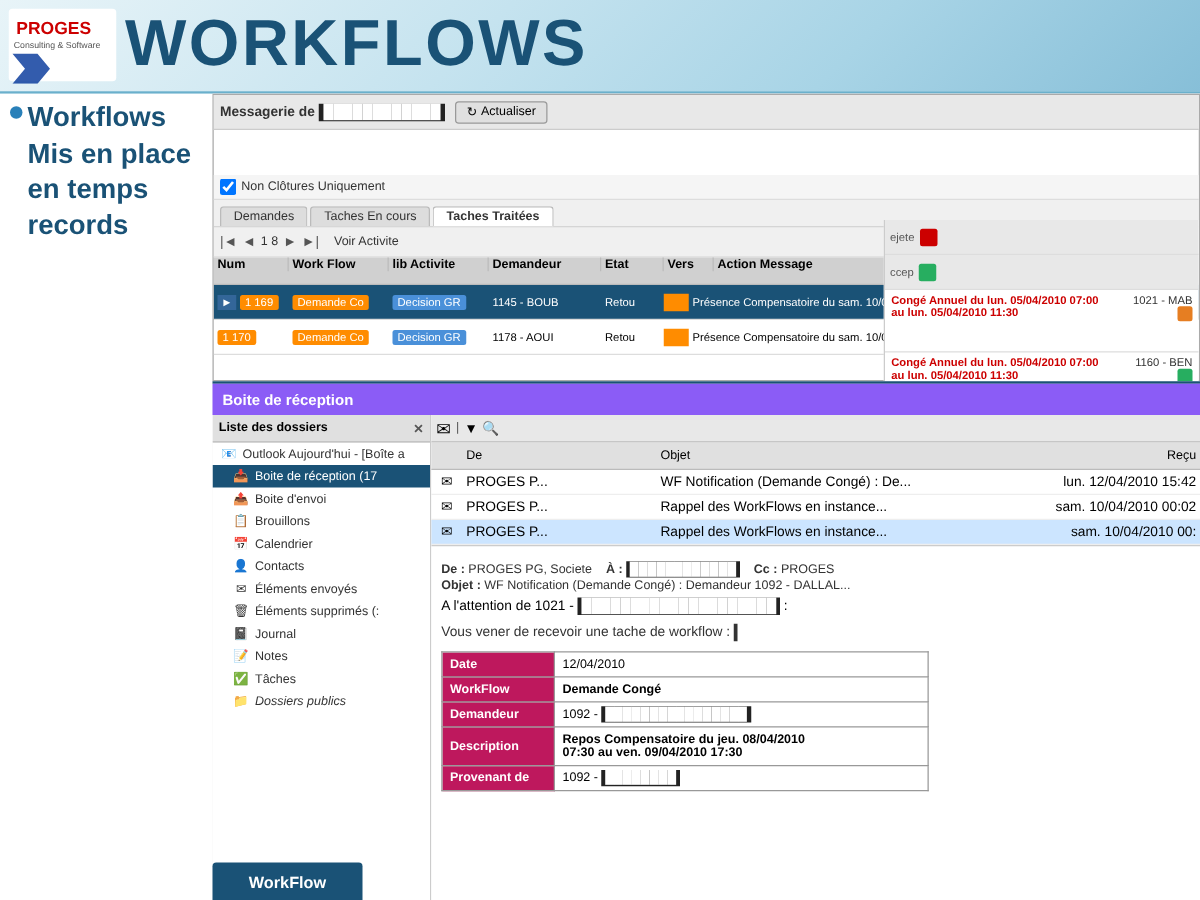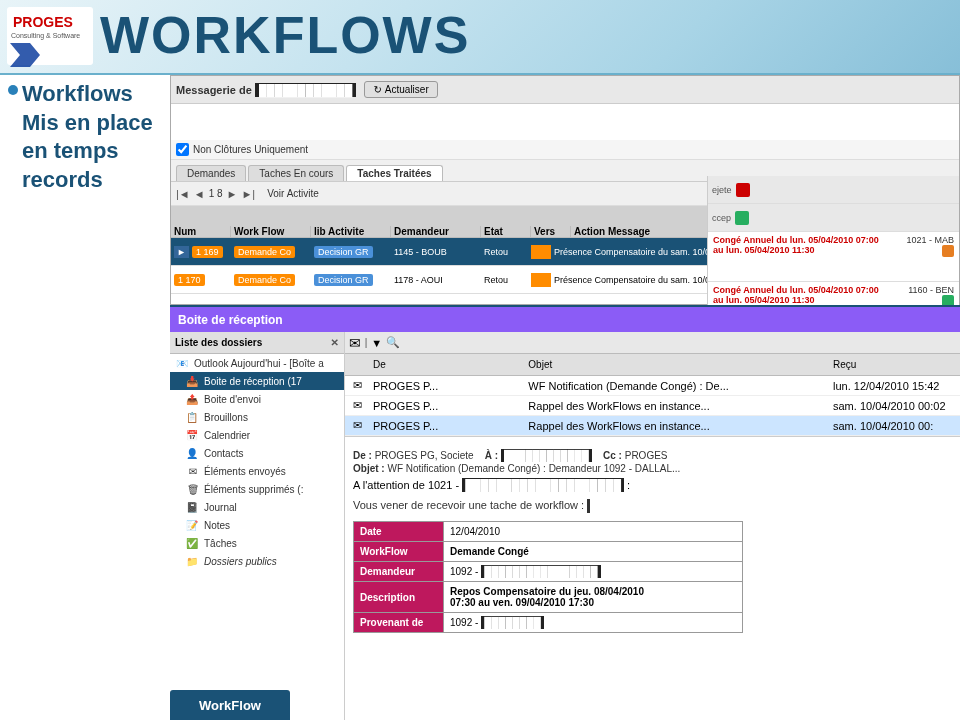--- a/index.html
+++ b/index.html
@@ -102,23 +102,23 @@
       height: 24px;
       background: #f0f0f0;
       display: flex; align-items: center;
       padding: 0 5px; gap: 4px;
       border-bottom: 1px solid #ddd;
     }
     #nav-info { font-size: 10px; color: #333; }
     .nav-btn { font-size: 11px; cursor: pointer; color: #555; }
 
     #msg-table-header {
-      height: 32px;
+      height: 22px;
       background: #d0d0d0;
-      display: flex; align-items: flex-end;
+      display: flex; align-items: flex-start;
       border-bottom: 1px solid #bbb;
       font-size: 10px; font-weight: bold;
     }
     .th-num { width: 60px; padding: 0 3px; border-right: 1px solid #bbb; }
     .th-wf { width: 80px; padding: 0 3px; border-right: 1px solid #bbb; }
     .th-act { width: 80px; padding: 0 3px; border-right: 1px solid #bbb; }
     .th-dem { width: 90px; padding: 0 3px; border-right: 1px solid #bbb; }
     .th-etat { width: 50px; padding: 0 3px; border-right: 1px solid #bbb; }
     .th-vers { width: 40px; padding: 0 3px; border-right: 1px solid #bbb; }
     .th-action { flex: 1; padding: 0 3px; border-right: 1px solid #bbb; }
@@ -214,21 +214,21 @@
     #email-list-header {
       height: 22px;
       background: #e0e0e0;
       display: flex; align-items: center;
       border-bottom: 1px solid #bbb;
       font-size: 10px;
     }
     .el-col-icon { width: 25px; text-align: center; }
     .el-col-from { flex: 1; padding: 0 3px; }
     .el-col-subject { flex: 2; padding: 0 3px; }
-    .el-col-date { width: 130px; padding: 0 3px; }
+    .el-col-date { width: 130px; padding: 0 3px; text-align: right; }
 
     .email-row {
       height: 20px;
       display: flex; align-items: center;
       border-bottom: 1px solid #eee;
       background: white;
     }
     .email-row.selected-email { background: #cce5ff; }
 
     #email-preview {

